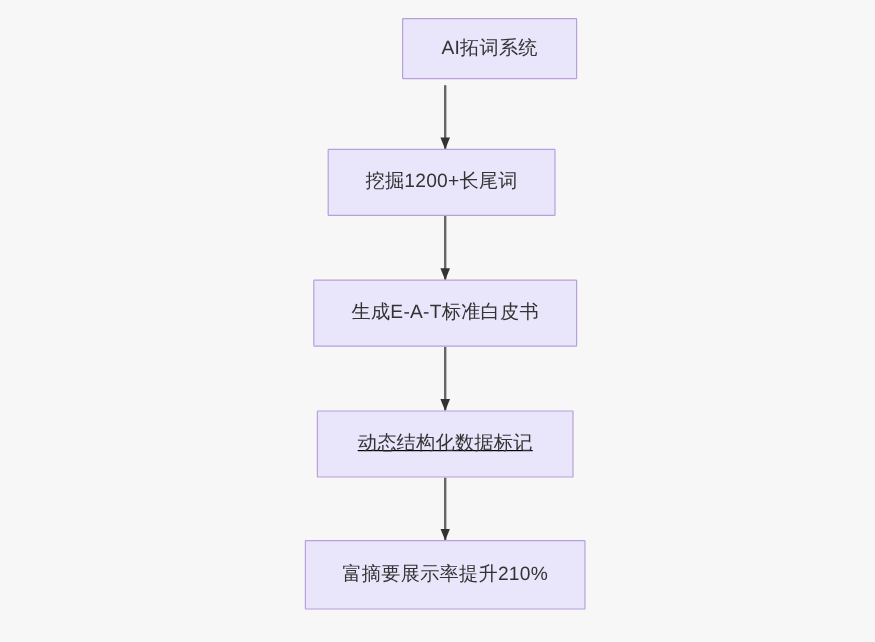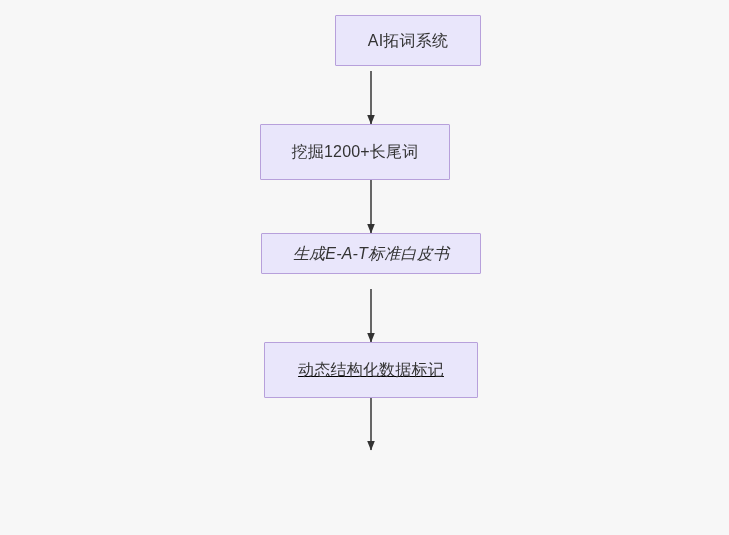--- a/index.html
+++ b/index.html
@@ -68,26 +68,29 @@
     </g>
     <g>
       <line x1="371" y1="398" x2="371" y2="450" stroke="#666666" stroke-width="2" marker-end="url(#arrowhead)"></line>
     </g>
   </svg>
 
   <div class="flow-node" style="left:298px; top:15px; width:146px; height:51px;margin-left:37px;">
     <span class="flow-node-label">AI拓词系统</span>
   </div>
 
-  <div class="flow-node" style="left:260px; top:124px; width:190px; height:56px;">
+  <div class="flow-node" style="left:273px; top:124px; width:190px; height:56px;">
     <span class="flow-node-label">挖掘1200+长尾词</span>
   </div>
 
-  <div class="flow-node" style="left:261px; top:233px; width:220px; height:41px;font-style:italic;">
+  <div class="flow-node" style="left:261px; top:233px; width:220px; height:56px;">
     <span class="flow-node-label">生成E-A-T标准白皮书</span>
   </div>
 
   <div class="flow-node" style="left:264px; top:342px; width:214px; height:56px;text-decoration:underline;">
     <span class="flow-node-label">动态结构化数据标记</span>
   </div>
 
+  <div class="flow-node" style="left:254px; top:450px; width:234px; height:58px;">
+    <span class="flow-node-label">富摘要展示率提升210%</span>
+  </div>
 
 </div>
 
 </body></html>

